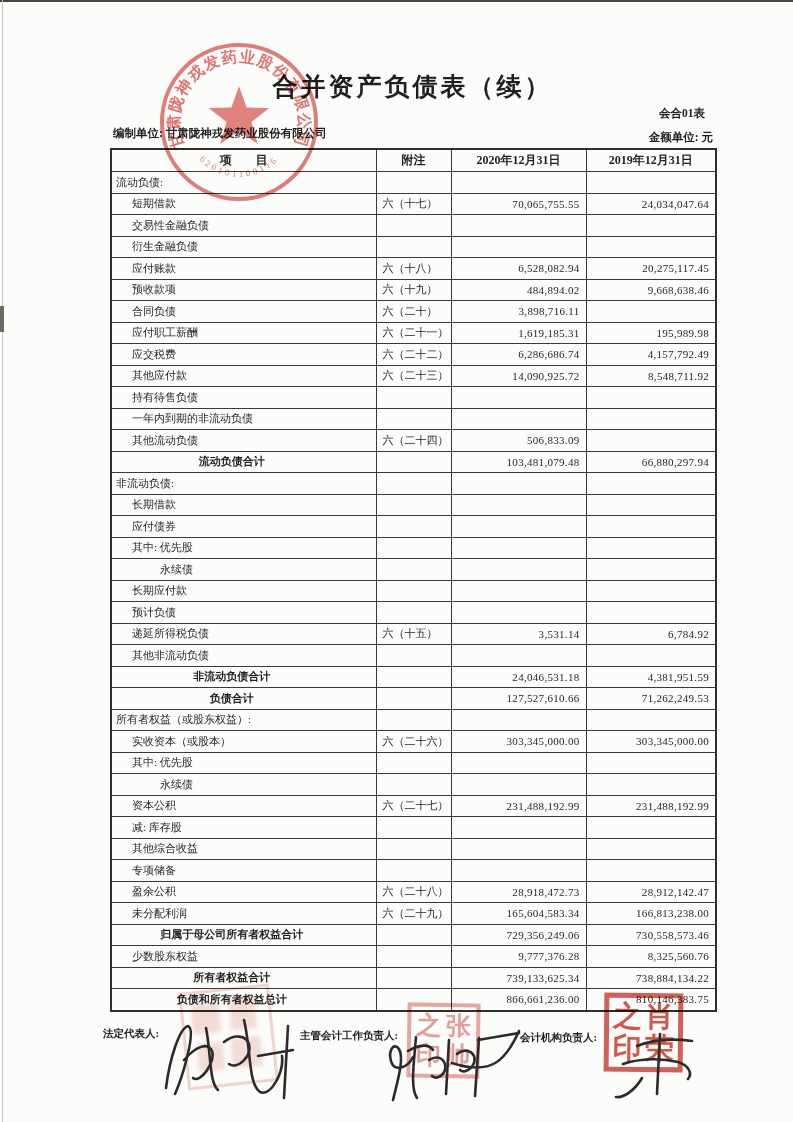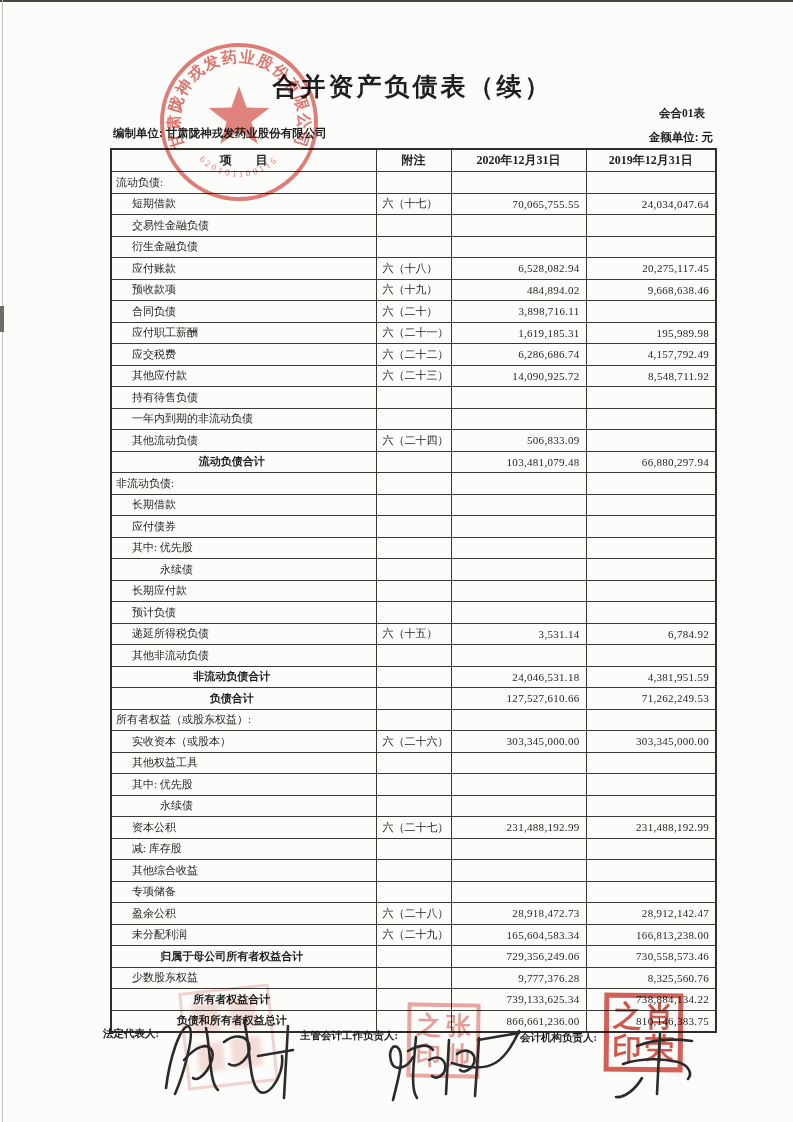--- a/index.html
+++ b/index.html
@@ -260,26 +260,20 @@
           <td class="c-label">所有者权益（或股东权益）:</td>
           <td class="c-note"></td>
           <td class="c-v2020"></td>
           <td class="c-v2019"></td>
         </tr>
         <tr class="row-item">
           <td class="c-label">实收资本（或股本）</td>
           <td class="c-note">六（二十六）</td>
           <td class="c-v2020">303,345,000.00</td>
           <td class="c-v2019">303,345,000.00</td>
-        </tr>
-        <tr class="row-item">
-          <td class="c-label">其他权益工具</td>
-          <td class="c-note"></td>
-          <td class="c-v2020"></td>
-          <td class="c-v2019"></td>
         </tr>
         <tr class="row-item">
           <td class="c-label">其中: 优先股</td>
           <td class="c-note"></td>
           <td class="c-v2020"></td>
           <td class="c-v2019"></td>
         </tr>
         <tr class="row-item2">
           <td class="c-label">永续债</td>
           <td class="c-note"></td>

